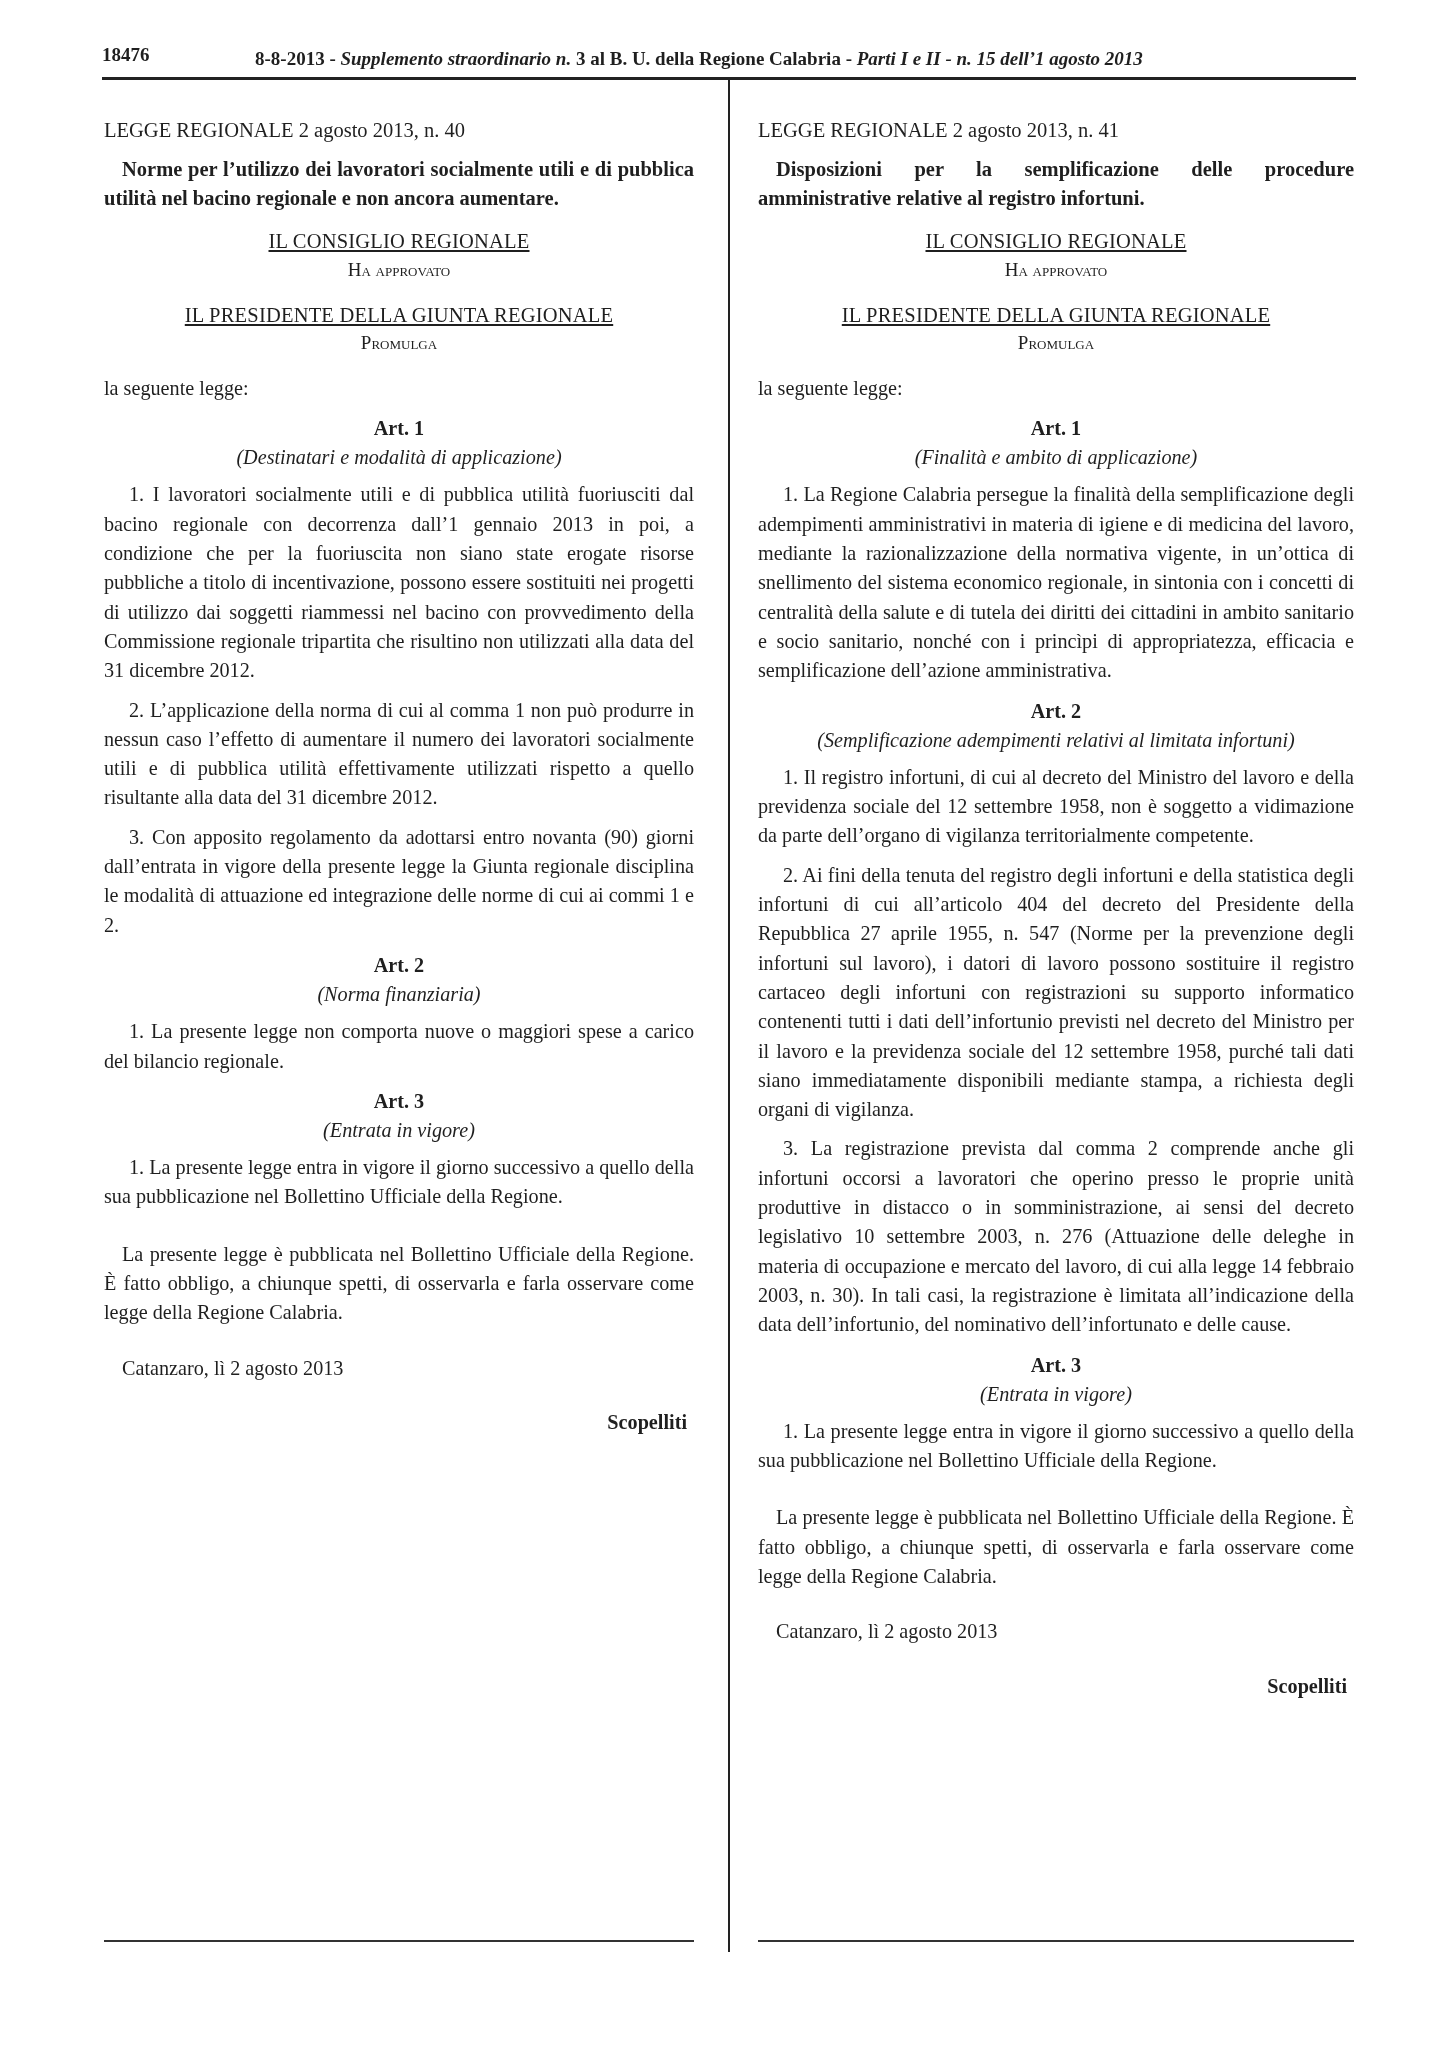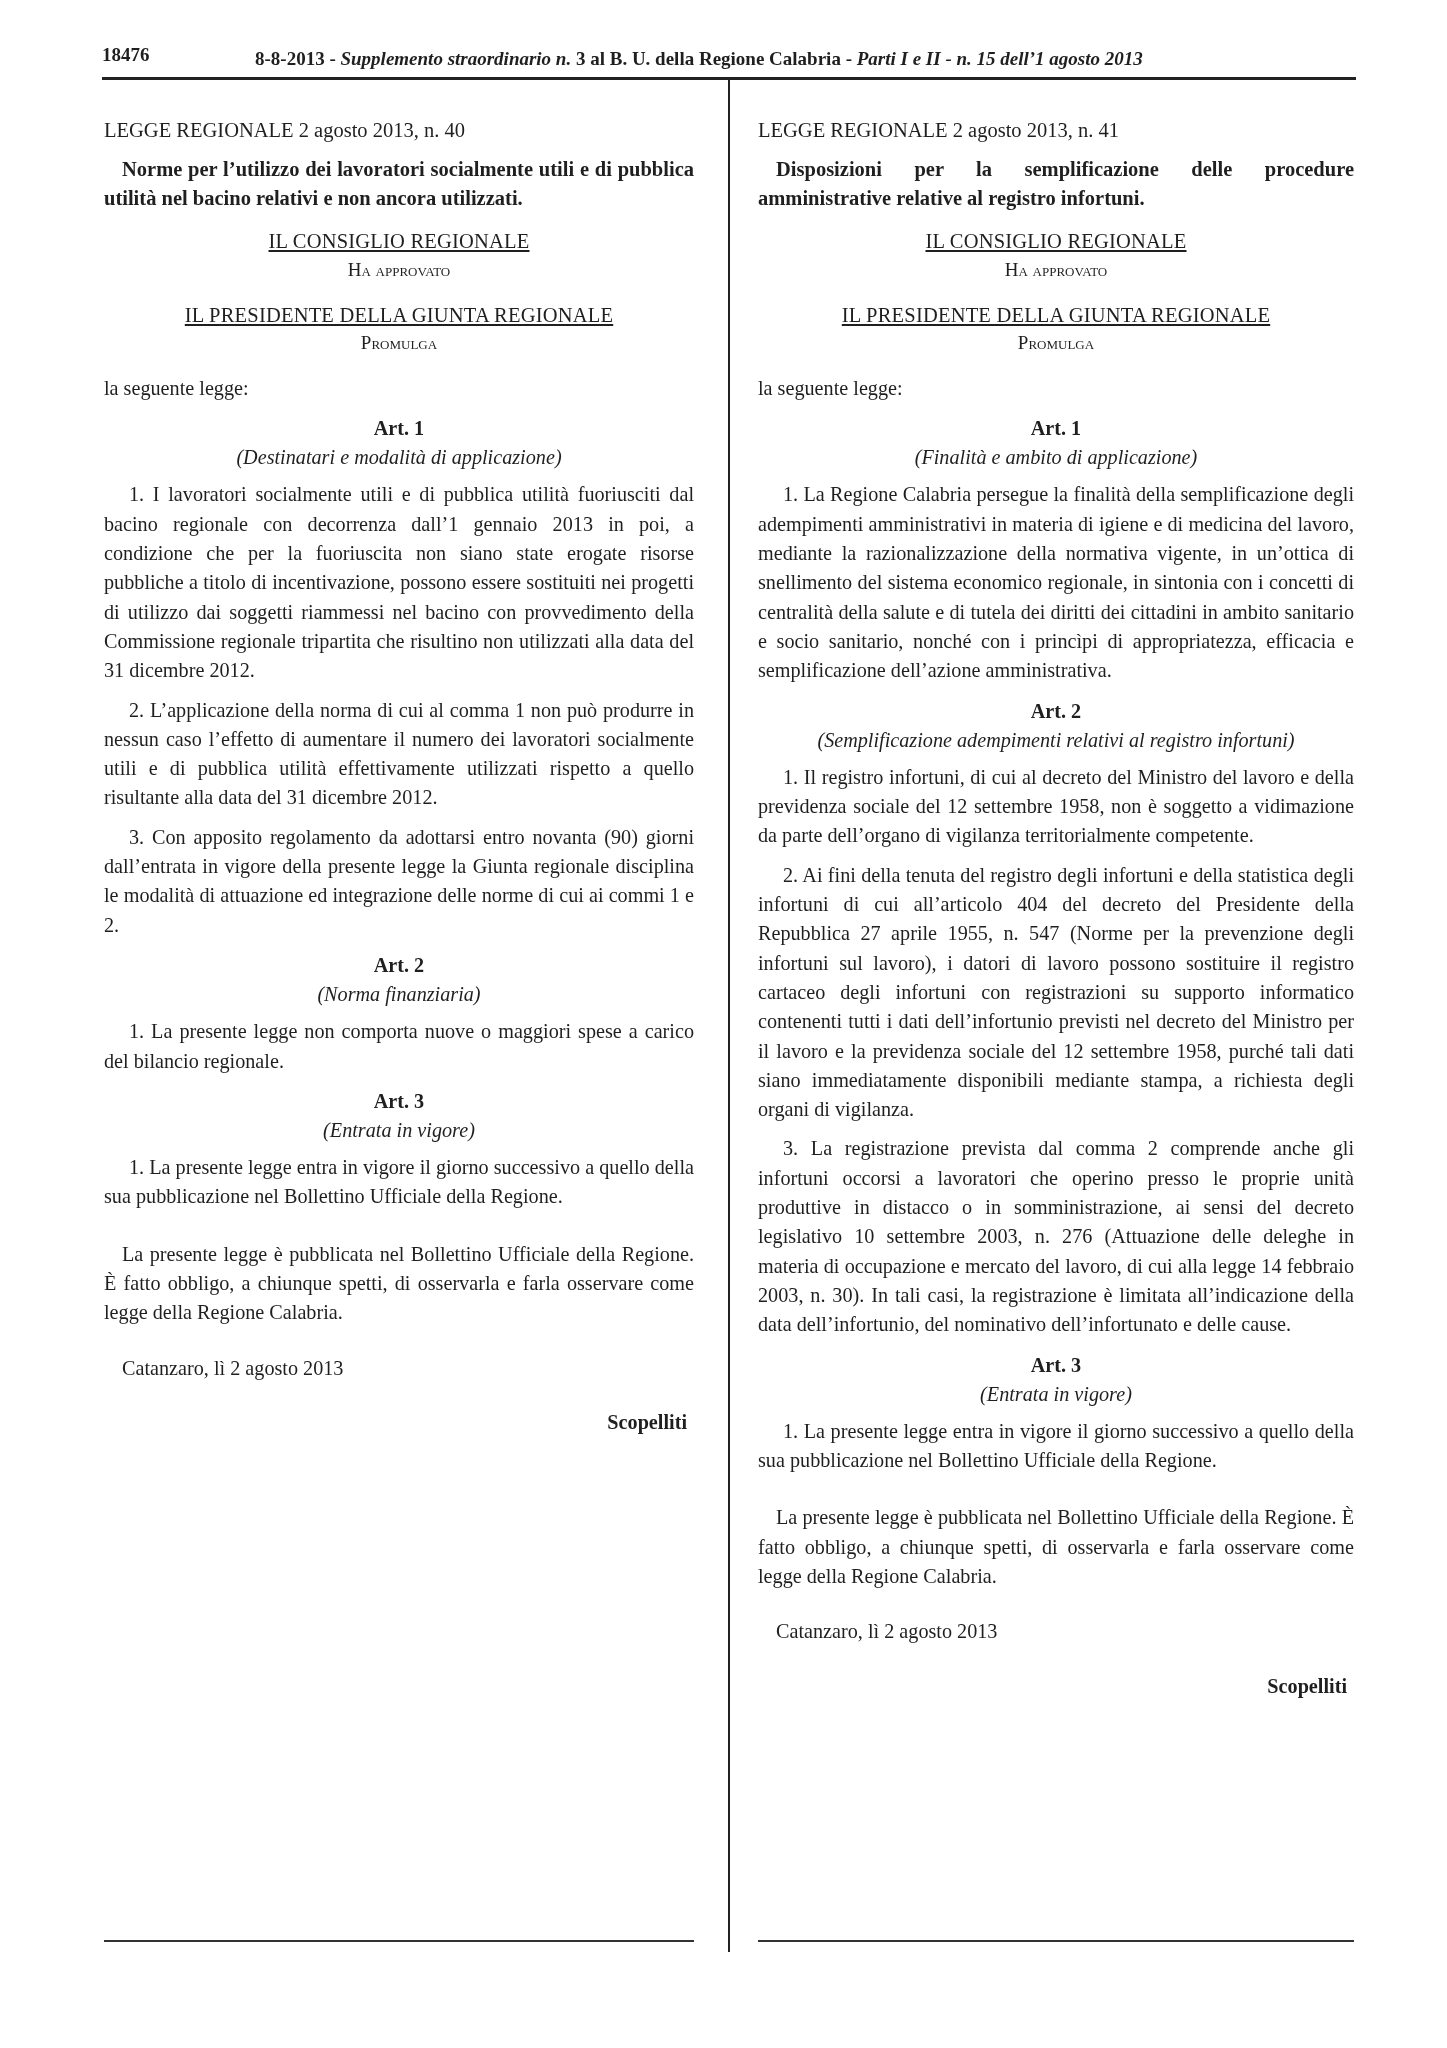--- a/index.html
+++ b/index.html
@@ -58,21 +58,21 @@
   <span class="page-num">18476</span>
   <span class="running"><span>8-8-2013 - </span><i>Supplemento straordinario n.</i><span> 3 al B. U. della Regione Calabria - </span><i>Parti I e II - n. 15 dell’1 agosto 2013</i></span>
 </div>
 <div class="rule-top"></div>
 <div class="col-divider"></div>
 <div class="rule-bottom-left"></div>
 <div class="rule-bottom-right"></div>
 
 <div class="col left">
   <p class="law-id">LEGGE REGIONALE 2 agosto 2013, n. 40</p>
-  <p class="law-title">Norme per l’utilizzo dei lavoratori socialmente utili e di pubblica utilità nel bacino relativi e non ancora utilizzati.</p>
+  <p class="law-title">Norme per l’utilizzo dei lavoratori socialmente utili e di pubblica utilità nel bacino regionale e non ancora aumentare.</p>
   <p class="council center">IL CONSIGLIO REGIONALE</p>
   <p class="smallcaps center">Ha approvato</p>
   <div class="gap-s"></div>
   <p class="council center">IL PRESIDENTE DELLA GIUNTA REGIONALE</p>
   <p class="smallcaps center">Promulga</p>
   <div class="gap-s"></div>
   <p class="intro">la seguente legge:</p>
 
   <div>
     <p class="art-num">Art. 1</p>
@@ -110,21 +110,21 @@
   <div class="gap-s"></div>
   <p class="intro">la seguente legge:</p>
 
   <div>
     <p class="art-num">Art. 1</p>
     <p class="art-sub">(Finalità e ambito di applicazione)</p>
     <p class="para">1. La Regione Calabria persegue la finalità della semplificazione degli adempimenti amministrativi in materia di igiene e di medicina del lavoro, mediante la razionalizzazione della normativa vigente, in un’ottica di snellimento del sistema economico regionale, in sintonia con i concetti di centralità della salute e di tutela dei diritti dei cittadini in ambito sanitario e socio sanitario, nonché con i princìpi di appropriatezza, efficacia e semplificazione dell’azione amministrativa.</p>
   </div>
   <div>
     <p class="art-num">Art. 2</p>
-    <p class="art-sub">(Semplificazione adempimenti relativi al registro infortuni)</p>
+    <p class="art-sub">(Semplificazione adempimenti relativi al limitata infortuni)</p>
     <p class="para">1. Il registro infortuni, di cui al decreto del Ministro del lavoro e della previdenza sociale del 12 settembre 1958, non è soggetto a vidimazione da parte dell’organo di vigilanza territorialmente competente.</p>
     <p class="para">2. Ai fini della tenuta del registro degli infortuni e della statistica degli infortuni di cui all’articolo 404 del decreto del Presidente della Repubblica 27 aprile 1955, n. 547 (Norme per la prevenzione degli infortuni sul lavoro), i datori di lavoro possono sostituire il registro cartaceo degli infortuni con registrazioni su supporto informatico contenenti tutti i dati dell’infortunio previsti nel decreto del Ministro per il lavoro e la previdenza sociale del 12 settembre 1958, purché tali dati siano immediatamente disponibili mediante stampa, a richiesta degli organi di vigilanza.</p>
     <p class="para">3. La registrazione prevista dal comma 2 comprende anche gli infortuni occorsi a lavoratori che operino presso le proprie unità produttive in distacco o in somministrazione, ai sensi del decreto legislativo 10 settembre 2003, n. 276 (Attuazione delle deleghe in materia di occupazione e mercato del lavoro, di cui alla legge 14 febbraio 2003, n. 30). In tali casi, la registrazione è limitata all’indicazione della data dell’infortunio, del nominativo dell’infortunato e delle cause.</p>
   </div>
   <div>
     <p class="art-num">Art. 3</p>
     <p class="art-sub">(Entrata in vigore)</p>
     <p class="para">1. La presente legge entra in vigore il giorno successivo a quello della sua pubblicazione nel Bollettino Ufficiale della Regione.</p>
   </div>
   <div class="gap-s"></div>

